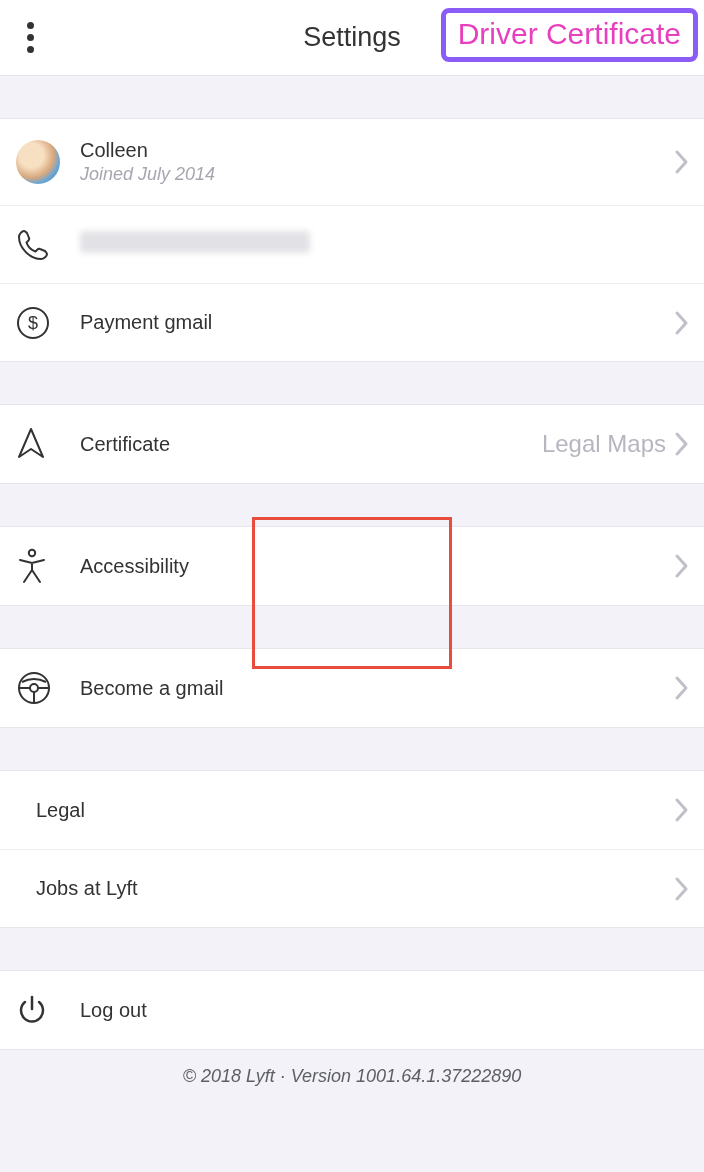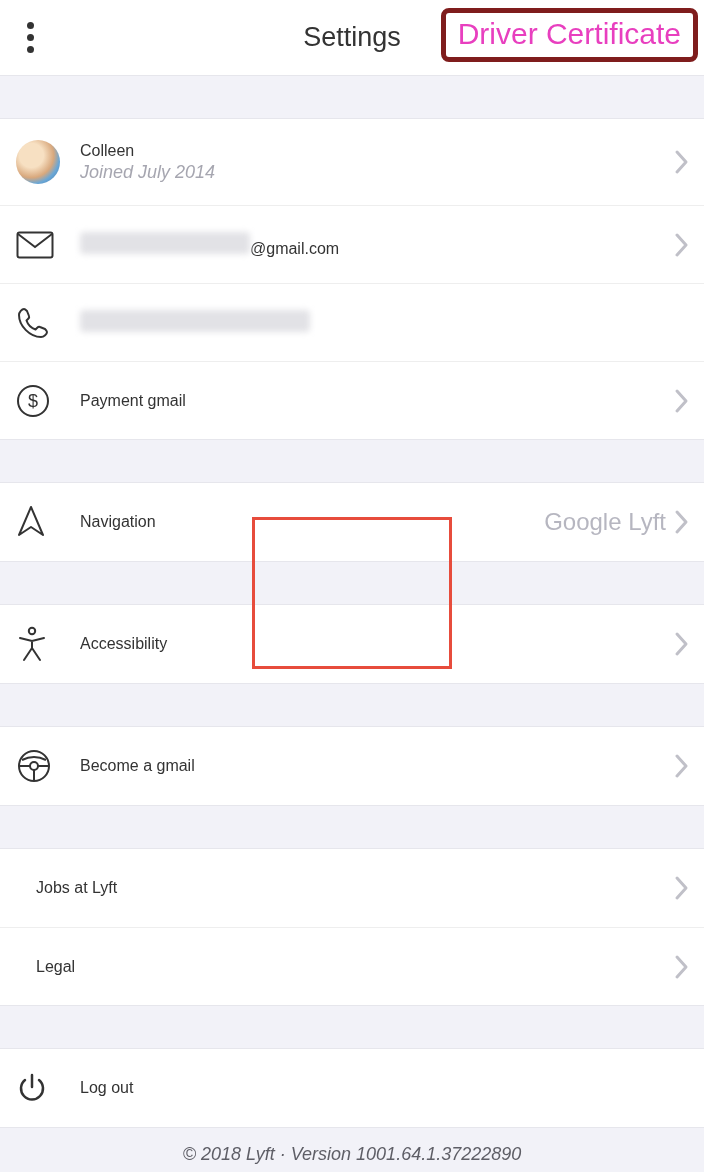--- a/index.html
+++ b/index.html
@@ -5,29 +5,29 @@
   * { box-sizing: border-box; margin: 0; padding: 0; }
   html, body { width: 704px; height: 1172px; font-family: -apple-system, BlinkMacSystemFont, "Segoe UI", Helvetica, Arial, sans-serif; background: #f2f2f8; color: #333; }
   .screen { width: 704px; height: 1172px; background: #f2f2f8; position: relative; overflow: hidden; }
 
   
   .header { background: #ffffff; height: 76px; display: flex; align-items: center; position: relative; border-bottom: 1px solid #e6e6ec; text-align: center; }
   .menu-btn { width: 60px; height: 100%; display: flex; align-items: center; justify-content: center; }
   .dots { display: flex; flex-direction: column; gap: 5px; }
   .dots span { width: 7px; height: 7px; background: #333; border-radius: 50%; display: block; }
   .header-title { position: absolute; left: 50%; transform: translateX(-50%); font-size: 27px; color: #333; font-weight: 400; }
-  .overlay-badge { position: absolute; right: 6px; top: 8px; border: 5px solid #7f1d1d; border-radius: 8px; padding: 4px 12px 6px 12px; font-size: 30px; color: #e83fbf; font-weight: 500; background: #fff; }
+  .overlay-badge { position: absolute; right: 6px; top: 8px; border: 5px solid #8b5cf6; border-radius: 8px; padding: 4px 12px 6px 12px; font-size: 30px; color: #e83fbf; font-weight: 500; background: #fff; }
 
   
   .section { background: #ffffff; border-top: 1px solid #e6e6ec; border-bottom: 1px solid #e6e6ec; }
   .spacer { height: 42px; }
   .row { display: flex; align-items: center; height: 78px; padding-left: 16px; padding-right: 14px; position: relative; }
   .row + .row { border-top: 1px solid #eeeeee; }
   .row .icon-wrap { width: 64px; display: flex; align-items: center; justify-content: flex-start; }
-  .row .label { font-size: 16px; color: #333; flex: 1; }
+  .row .label { font-size: 20px; color: #333; flex: 1; }
   .row .value { font-size: 24px; color: #b6b6c0; margin-right: 8px; }
   .row .chev { color: #c0c0c8; }
   .row.no-icon { padding-left: 36px; }
   .sub { font-size: 18px; color: #a6a6b0; margin-top: 2px; font-style: italic; }
   .stack { display: flex; flex-direction: column; }
 
   
   .profile-row { height: 86px; align-items: center; }
   .avatar { width: 44px; height: 44px; border-radius: 50%; background: radial-gradient(circle at 35% 35%, #f7e0c2 0%, #f7e0c2 30%, #d8a87d 55%, #6aa7d6 70%, #3e6fa0 100%); }
 
@@ -72,36 +72,20 @@
         <div class="sub">Joined July 2014</div>
       </div>
       <div style="flex:1"></div>
       <div class="chev">
         <svg width="16" height="26" viewBox="0 0 16 26">
             <path d="M3 3 L12 13 L3 23" stroke="currentColor" stroke-width="3" fill="none" stroke-linecap="round" stroke-linejoin="round"></path>
           </svg>
       </div>
     </div>
 
-    <div class="row">
-      <div class="icon-wrap">
-        <svg width="38" height="28" viewBox="0 0 38 28">
-            <rect x="1.5" y="1.5" width="35" height="25" rx="2" stroke="#333" stroke-width="2" fill="none"></rect>
-            <path d="M2 3 L19 16 L36 3" stroke="#333" stroke-width="2" fill="none"></path>
-          </svg>
-      </div>
-      <div class="label">
-        <span class="redact" style="width:170px"></span><span>@gmail.com</span>
-      </div>
-      <div class="chev">
-        <svg width="16" height="26" viewBox="0 0 16 26">
-            <path d="M3 3 L12 13 L3 23" stroke="currentColor" stroke-width="3" fill="none" stroke-linecap="round" stroke-linejoin="round"></path>
-          </svg>
-      </div>
-    </div>
 
     <div class="row">
       <div class="icon-wrap">
         <svg width="34" height="34" viewBox="0 0 34 34">
             <path d="M8 3 C6 3 3 6 3 9 C3 20 14 31 25 31 C28 31 31 28 31 26 C31 25 30 24 29 23 L24 21 C23 20.5 22 21 21 22 L19.5 23.5 C15 22 12 19 10.5 14.5 L12 13 C13 12 13.5 11 13 10 L11 5 C10 4 9 3 8 3 Z" stroke="#333" stroke-width="2" fill="none" stroke-linejoin="round"></path>
           </svg>
       </div>
       <div class="label">
         <span class="redact" style="width:230px"></span>
       </div>
@@ -126,22 +110,22 @@
 
   <div class="spacer"></div>
 
   <div class="section">
     <div class="row">
       <div class="icon-wrap">
         <svg width="30" height="34" viewBox="0 0 30 34">
             <path d="M15 2 L27 30 L15 22 L3 30 Z" stroke="#333" stroke-width="2" fill="none" stroke-linejoin="round"></path>
           </svg>
       </div>
-      <div class="label">Navigation</div>
-      <div class="value">Google Lyft</div>
+      <div class="label">Certificate</div>
+      <div class="value">Legal Maps</div>
       <div class="chev">
         <svg width="16" height="26" viewBox="0 0 16 26">
             <path d="M3 3 L12 13 L3 23" stroke="currentColor" stroke-width="3" fill="none" stroke-linecap="round" stroke-linejoin="round"></path>
           </svg>
       </div>
     </div>
   </div>
 
   <div class="spacer"></div>
 
@@ -180,29 +164,29 @@
             <path d="M3 3 L12 13 L3 23" stroke="currentColor" stroke-width="3" fill="none" stroke-linecap="round" stroke-linejoin="round"></path>
           </svg>
       </div>
     </div>
   </div>
 
   <div class="spacer"></div>
 
   <div class="section">
     <div class="row no-icon">
+      <div class="label">Legal</div>
+      <div class="chev">
+        <svg width="16" height="26" viewBox="0 0 16 26">
+            <path d="M3 3 L12 13 L3 23" stroke="currentColor" stroke-width="3" fill="none" stroke-linecap="round" stroke-linejoin="round"></path>
+          </svg>
+      </div>
+    </div>
+    <div class="row no-icon">
       <div class="label">Jobs at Lyft</div>
-      <div class="chev">
-        <svg width="16" height="26" viewBox="0 0 16 26">
-            <path d="M3 3 L12 13 L3 23" stroke="currentColor" stroke-width="3" fill="none" stroke-linecap="round" stroke-linejoin="round"></path>
-          </svg>
-      </div>
-    </div>
-    <div class="row no-icon">
-      <div class="label">Legal</div>
       <div class="chev">
         <svg width="16" height="26" viewBox="0 0 16 26">
             <path d="M3 3 L12 13 L3 23" stroke="currentColor" stroke-width="3" fill="none" stroke-linecap="round" stroke-linejoin="round"></path>
           </svg>
       </div>
     </div>
   </div>
 
   <div class="spacer"></div>
 

